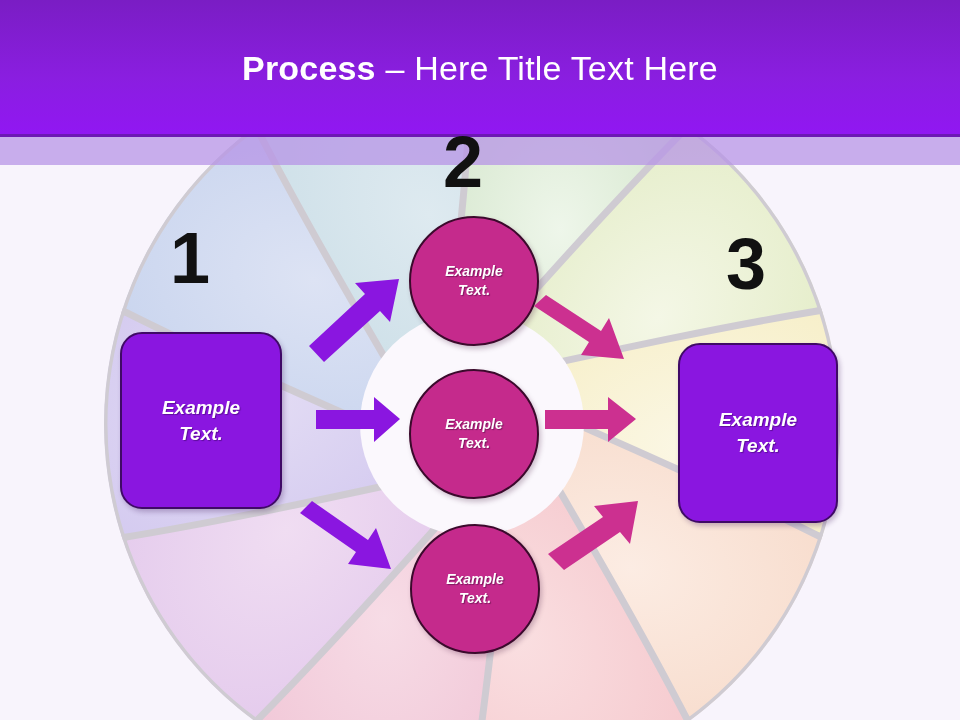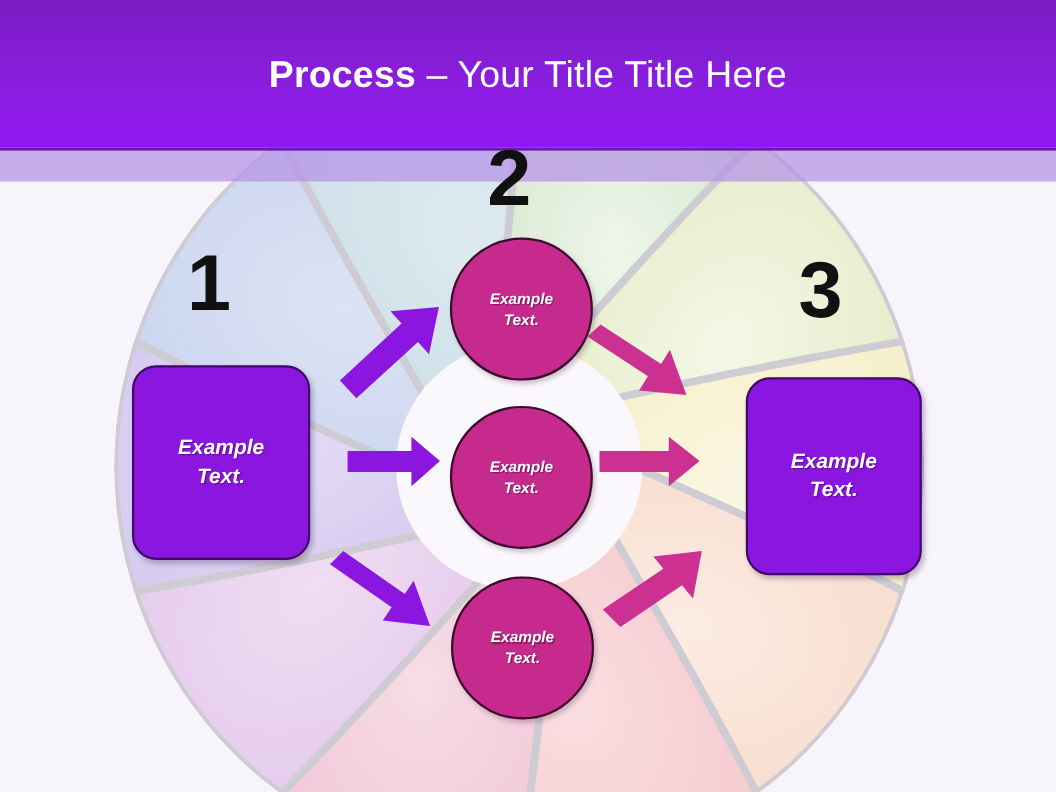--- a/index.html
+++ b/index.html
@@ -183,21 +183,21 @@
 
       <circle cx="472" cy="424" r="112" fill="#fbf8fd"></circle>
     </g>
   </svg>
 
   <div class="header-sub"></div>
   <div class="header-band"></div>
   <div class="header-rule"></div>
 
   <div class="title">
-    <span class="t-strong">Process</span><span class="t-light"> – </span><span class="t-light">Your Title Title Here</span>
+    <span class="t-strong">Process</span><span class="t-light"> – </span><span class="t-light">Here Title Text Here</span>
   </div>
 
   <div class="step-num" id="num-1">1</div>
   <div class="step-num" id="num-2">2</div>
   <div class="step-num" id="num-3">3</div>
 
   <svg id="arrows" viewBox="0 0 960 720">
 
     <g>
       <path d="M 309,346

